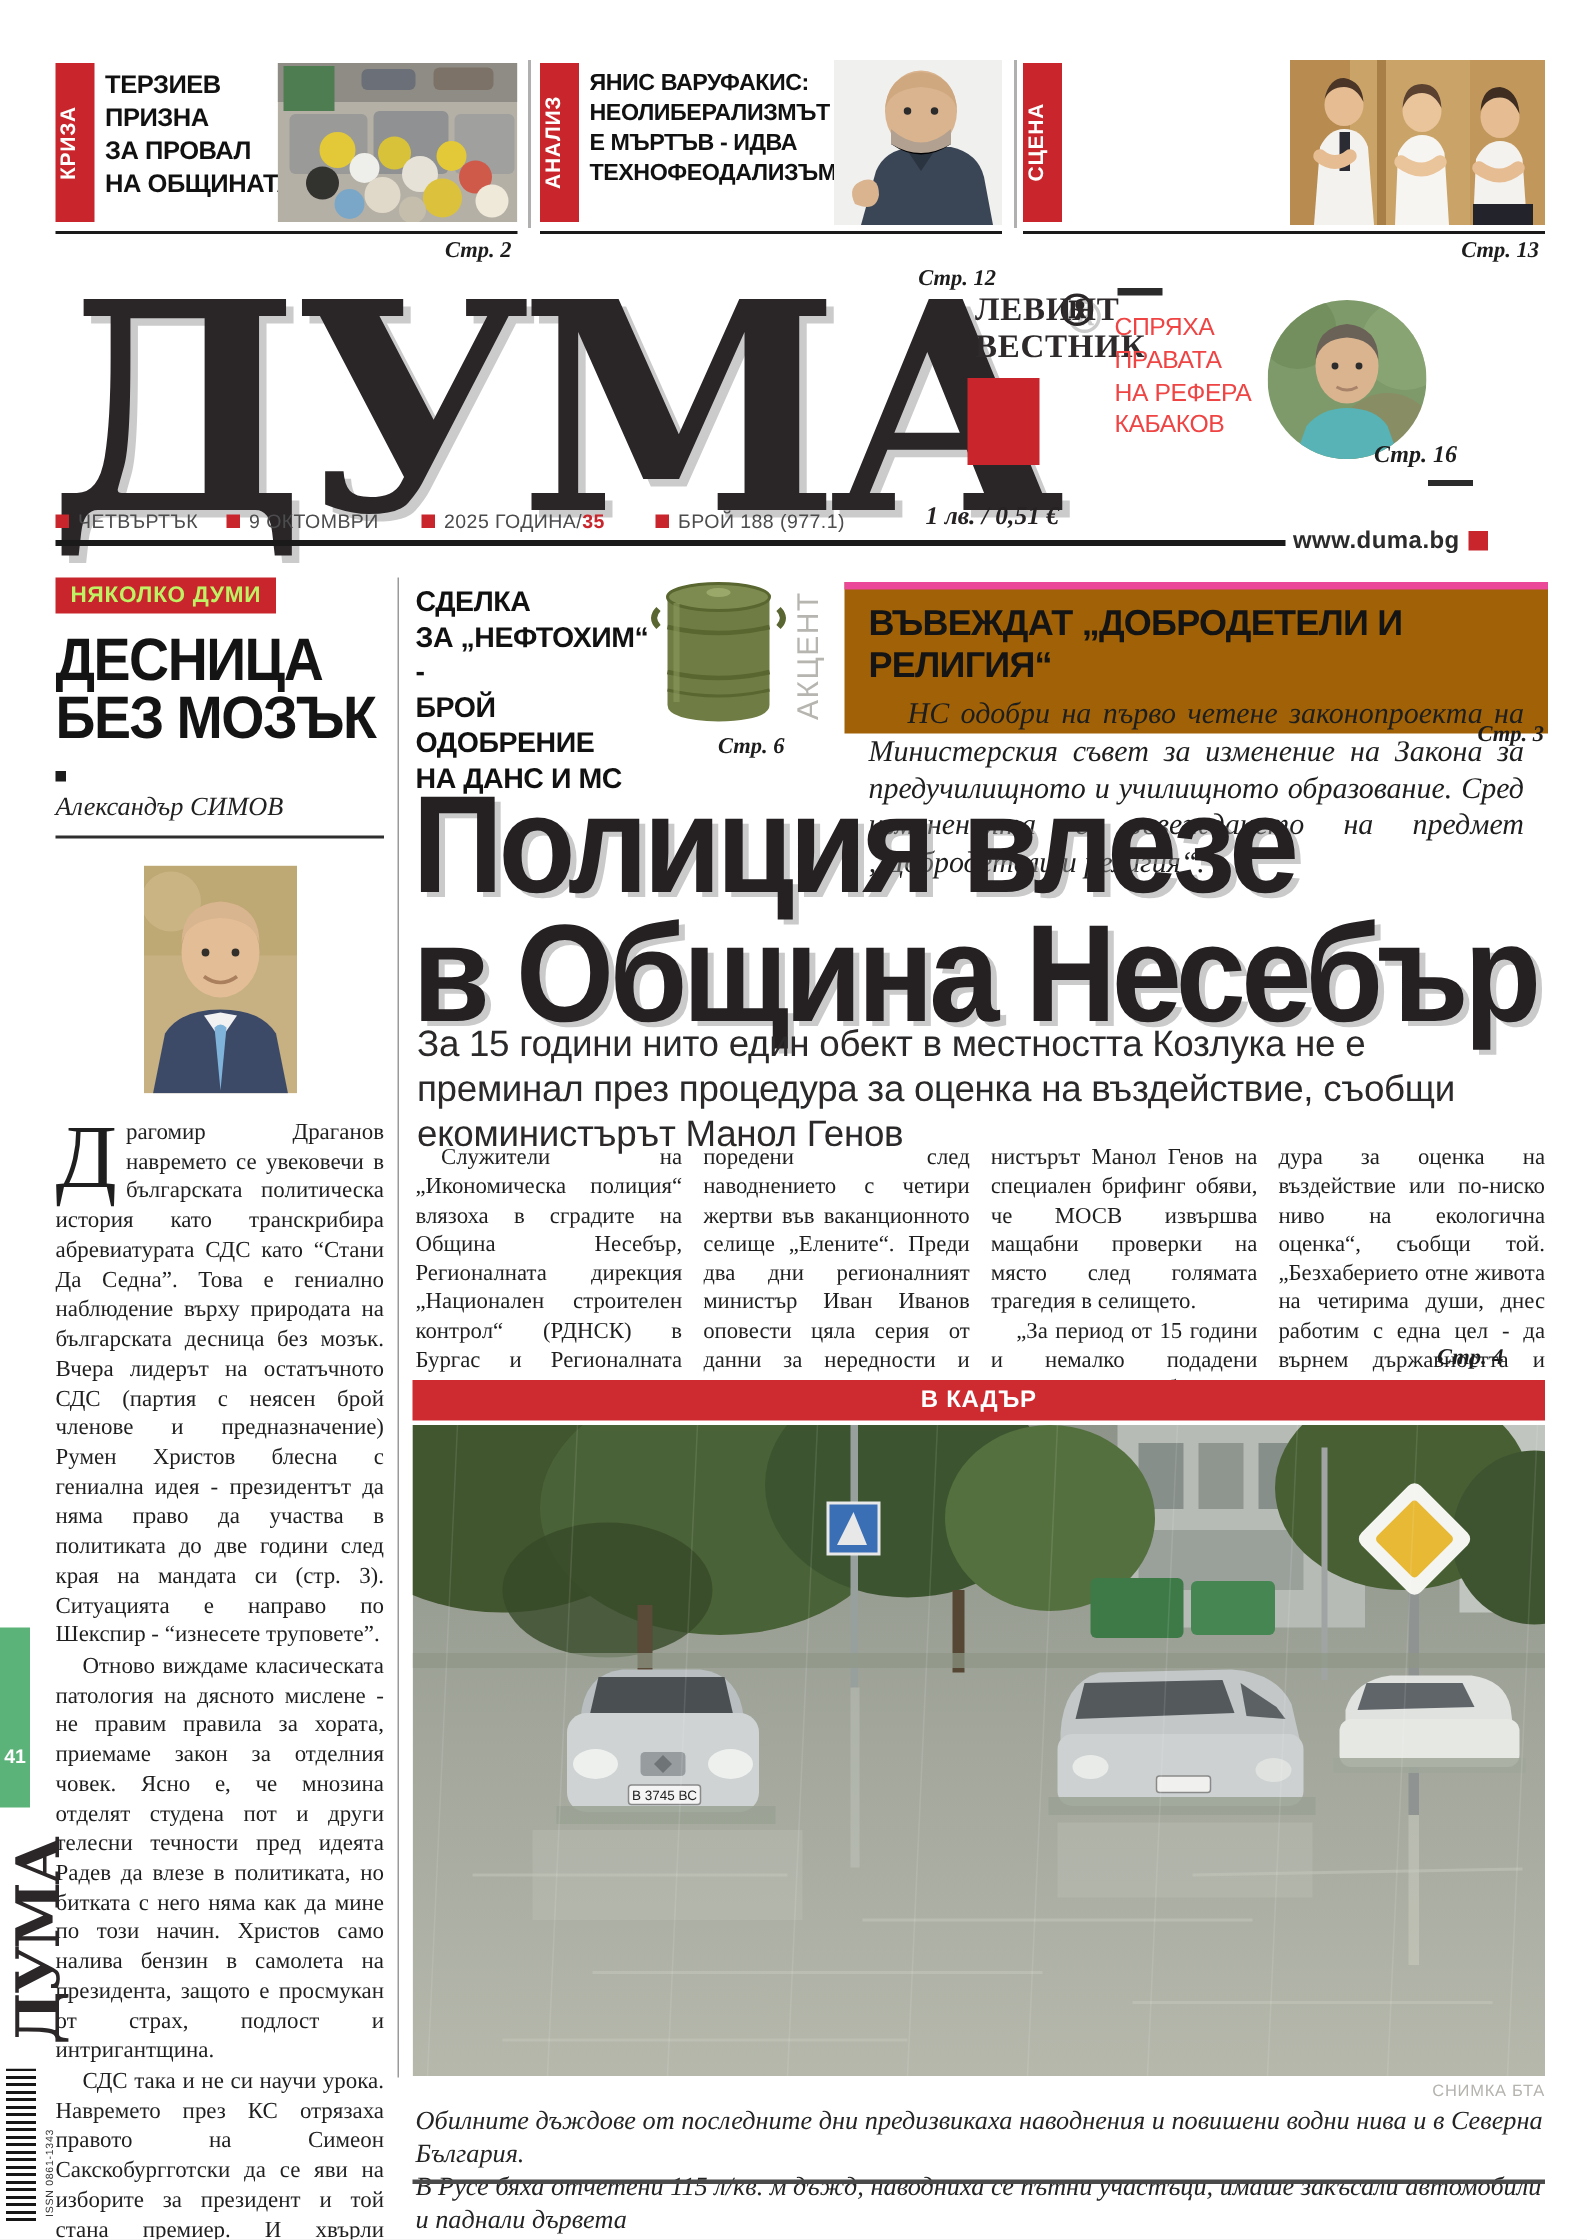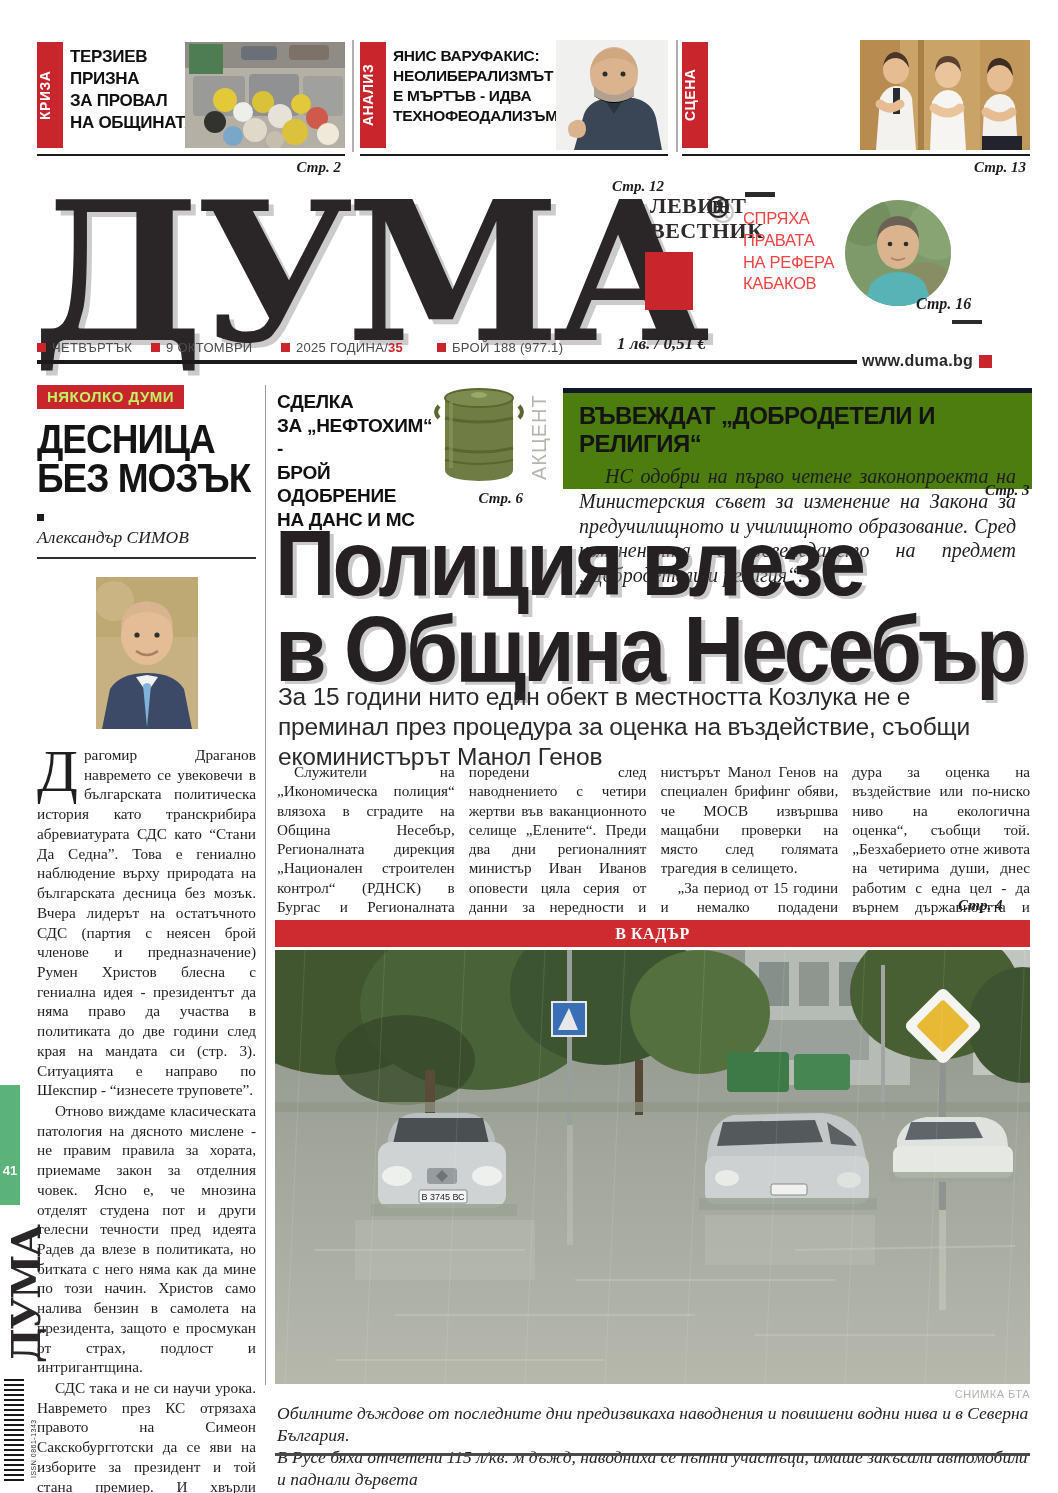--- a/index.html
+++ b/index.html
@@ -45,36 +45,36 @@
   
   .edge-green{background:#5cb379;color:#fff;font-weight:bold;font-size:13px;text-align:center;}
   .vert-logo{font-family:"DejaVu Serif",serif;font-weight:bold;font-size:40px;color:#2b2728;
              writing-mode:vertical-rl;transform:rotate(180deg);letter-spacing:-2px;}
   .barcode{background:repeating-linear-gradient(180deg,#161616 0 2px,#fff 2px 5px);border:1px solid #fff;}
   .issn{font-size:7px;color:#333;transform:rotate(-90deg);transform-origin:left top;letter-spacing:.5px;}
 
   
   .nefto-head{font-weight:bold;font-size:19px;line-height:1.24;letter-spacing:-.3px;color:#111;}
   .accent-vert{color:#b7b5af;font-size:20px;letter-spacing:1px;writing-mode:vertical-rl;transform:rotate(180deg);}
-  .accent-box{background:#4d7c0f;border-top:5px solid #0f172a;padding:9px 16px 10px;}
+  .accent-box{background:#a16207;border-top:5px solid #ec4899;padding:9px 16px 10px;}
   .accent-title{font-weight:bold;font-size:24px;letter-spacing:-.5px;color:#141414;}
   .accent-text{font-family:"Liberation Serif",serif;font-style:italic;font-size:20px;line-height:1.24;color:#1e1e1e;
                text-indent:26px;margin-top:6px;}
 
   
   .main-head{font-weight:bold;font-size:84px;line-height:.93;letter-spacing:-3px;color:#252123;
              transform:scaleY(1.1);transform-origin:left top;
              text-shadow:4px 3px 0 rgba(150,150,150,.5);}
   .subhead{font-size:24.5px;line-height:1.23;letter-spacing:-.2px;color:#2b292a;}
   .cols{display:flex;gap:14px;}
   .col{flex:1;overflow:hidden;}
   .col p{margin:0;font-family:"Liberation Serif",serif;font-size:15.2px;line-height:1.27;color:#1f1f1f;text-align:justify;}
   .col p.ind{text-indent:17px;}
   .kadar{background:#ce2b31;color:#fff;font-weight:bold;font-size:16px;letter-spacing:.5px;
-         text-align:center;line-height:27px;font-family:Liberation Serif, serif;}
+         text-align:center;line-height:27px;}
   .credit{color:#b5b3ae;font-size:11px;letter-spacing:.5px;text-align:right;}
   .caption{font-family:"Liberation Serif",serif;font-style:italic;font-size:17.5px;line-height:1.26;color:#242424;}
   .botline{background:#4a4a4a;height:3px;}
 </style>
 </head>
 <body>
 
 <div class="page">
 
   <div class="abs" style="left:37px;top:38px;width:993px;height:142px;">

